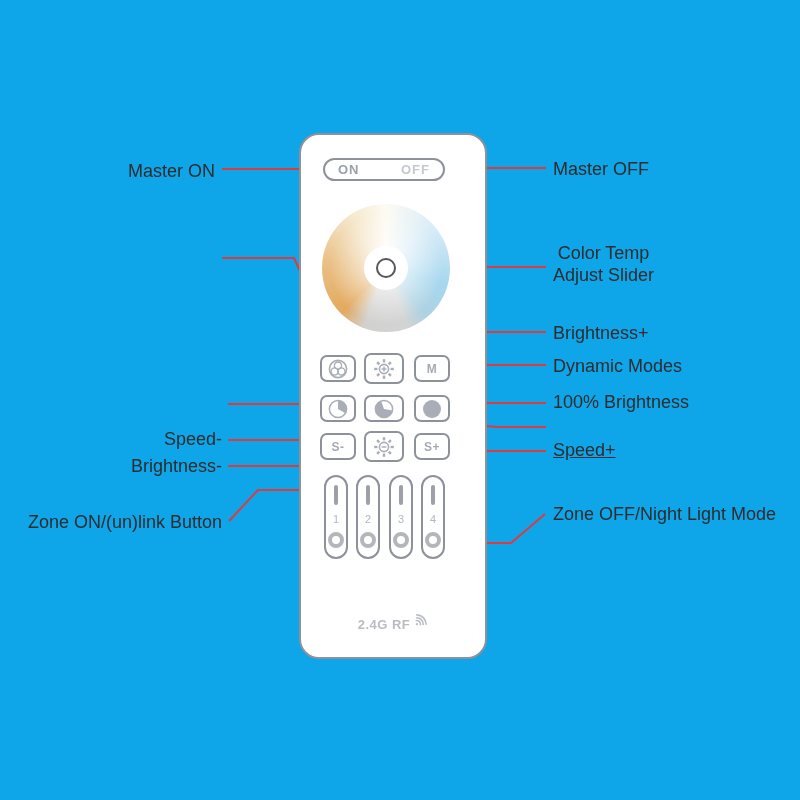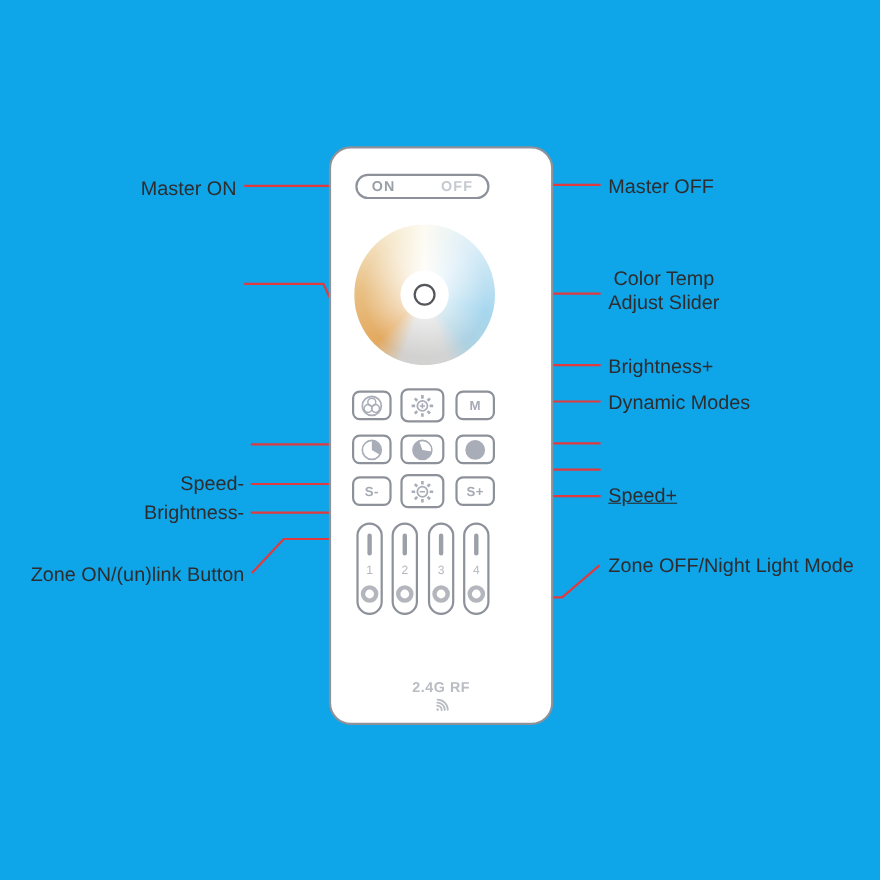--- a/index.html
+++ b/index.html
@@ -16,21 +16,21 @@
 
   
   #leader-svg{position:absolute;left:0;top:0;width:800px;height:800px;pointer-events:none;}
 
   
   .callout{position:absolute;font-size:18px;line-height:22px;color:var(--label-text);white-space:pre-line;}
   .callout.left{text-align:right;}
   .callout.right{text-align:center;}
 
   
-  #remote{position:absolute;left:299px;top:133px;width:204px;height:526px;
+  #remote{position:absolute;left:299px;top:133px;width:188px;height:526px;
           border:2px solid var(--body-border);border-radius:20px;background:#fff;box-sizing:border-box;}
 
   
   .power-pill{position:absolute;left:22px;top:23px;width:122px;height:23px;
               border:2px solid var(--body-border);border-radius:14px;box-sizing:border-box;
               display:flex;justify-content:space-between;align-items:center;padding:0 13px;background:#fff;}
   .power-pill .on{font-size:13px;font-weight:bold;letter-spacing:1px;color:#9aa0a8;}
   .power-pill .off{font-size:13px;font-weight:bold;letter-spacing:1px;color:#c5c9cf;}
 
   
@@ -56,21 +56,21 @@
   
   .zone-pill{position:absolute;top:340px;width:24px;height:84px;border:2px solid var(--body-border);
              border-radius:13px;box-sizing:border-box;background:#fff;
              display:flex;flex-direction:column;align-items:center;justify-content:space-between;
              padding:8px 0 9px 0;}
   .zone-bar{width:4px;height:20px;background:#9ba0a9;border-radius:2px;}
   .zone-num{font-size:11px;color:var(--muted-text);}
   .zone-dot{width:16px;height:16px;border:4px solid var(--muted-text);border-radius:50%;box-sizing:border-box;background:#fff;}
 
   
-  .rf{position:absolute;left:0;top:478px;width:100%;display:flex;align-items:center;justify-content:center;gap:2px;flex-direction:column;}
+  .rf{position:absolute;left:0;top:478px;width:100%;display:flex;align-items:flex-start;justify-content:center;gap:2px;}
   .rf-text{font-size:13px;font-weight:bold;color:#b9bcc2;letter-spacing:.5px;padding-top:4px;}
 
   .icon-svg{display:block;}
 </style>
 </head>
 <body>
 
 <div id="canvas">
 
   <svg id="leader-svg" viewBox="0 0 800 800" xmlns="http://www.w3.org/2000/svg">
@@ -97,20 +97,21 @@
   <div class="callout left" style="right:585px;top:160px;">Master ON</div>
   <div class="callout left" style="right:578px;top:428px;">Speed-</div>
   <div class="callout left" style="right:578px;top:455px;">Brightness-</div>
   <div class="callout left" style="right:578px;top:511px;">Zone ON/(un)link Button</div>
 
   <div class="callout right" style="left:553px;top:158px;">Master OFF</div>
   <div class="callout right" style="left:553px;top:242px;">Color Temp
 Adjust Slider</div>
   <div class="callout right" style="left:553px;top:322px;">Brightness+</div>
   <div class="callout right" style="left:553px;top:355px;">Dynamic Modes</div>
+  <div class="callout right" style="left:553px;top:391px;">100% Brightness</div>
   <div class="callout right" style="left:553px;top:439px;text-decoration:underline;">Speed+</div>
   <div class="callout right" style="left:553px;top:503px;">Zone OFF/Night Light Mode</div>
 
   <div id="remote">
 
     <div class="power-pill">
       <span class="on">ON</span>
       <span class="off">OFF</span>
     </div>
 

